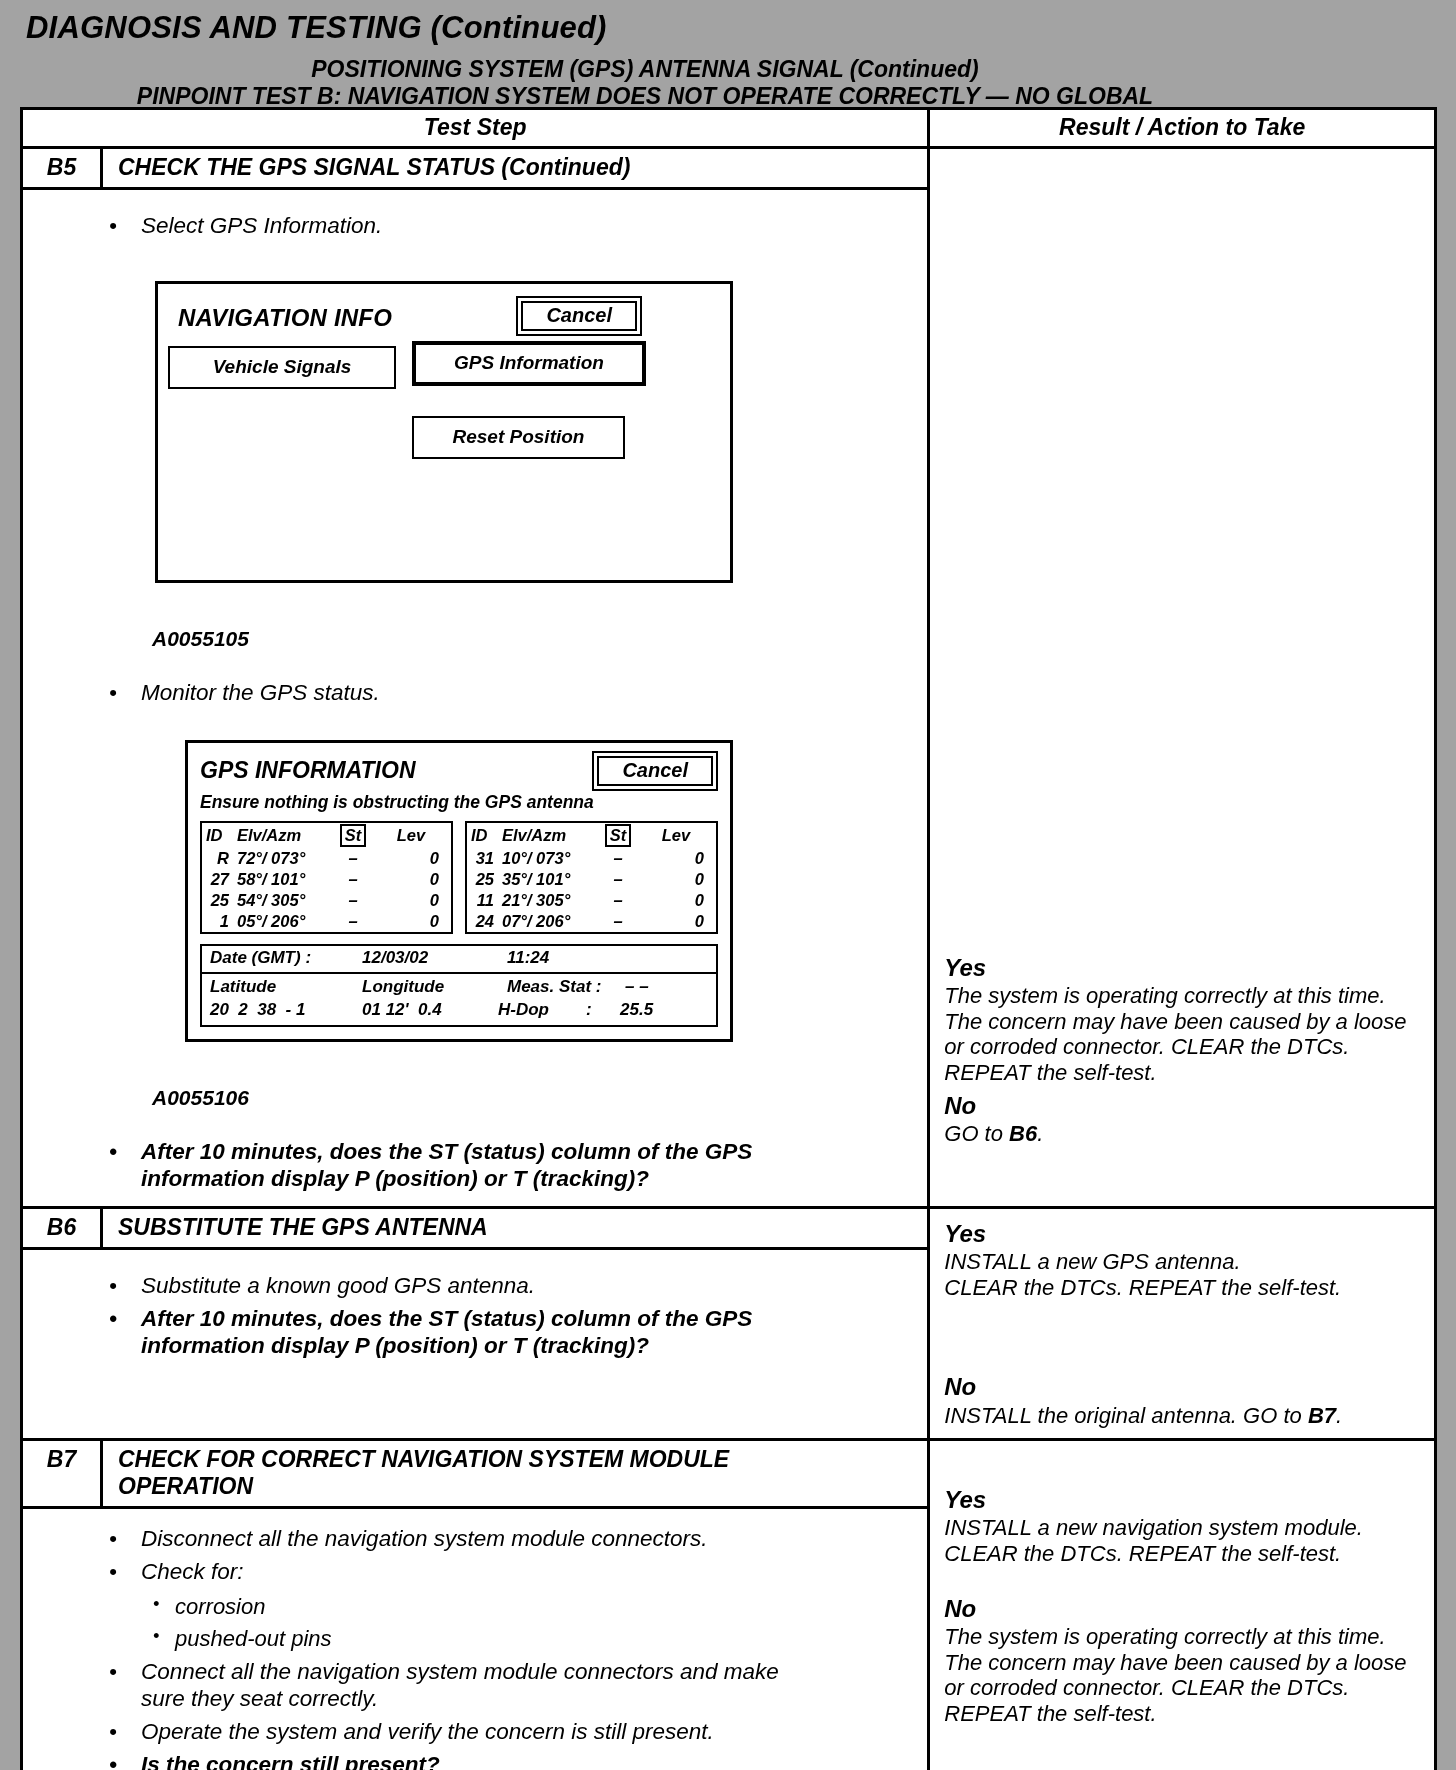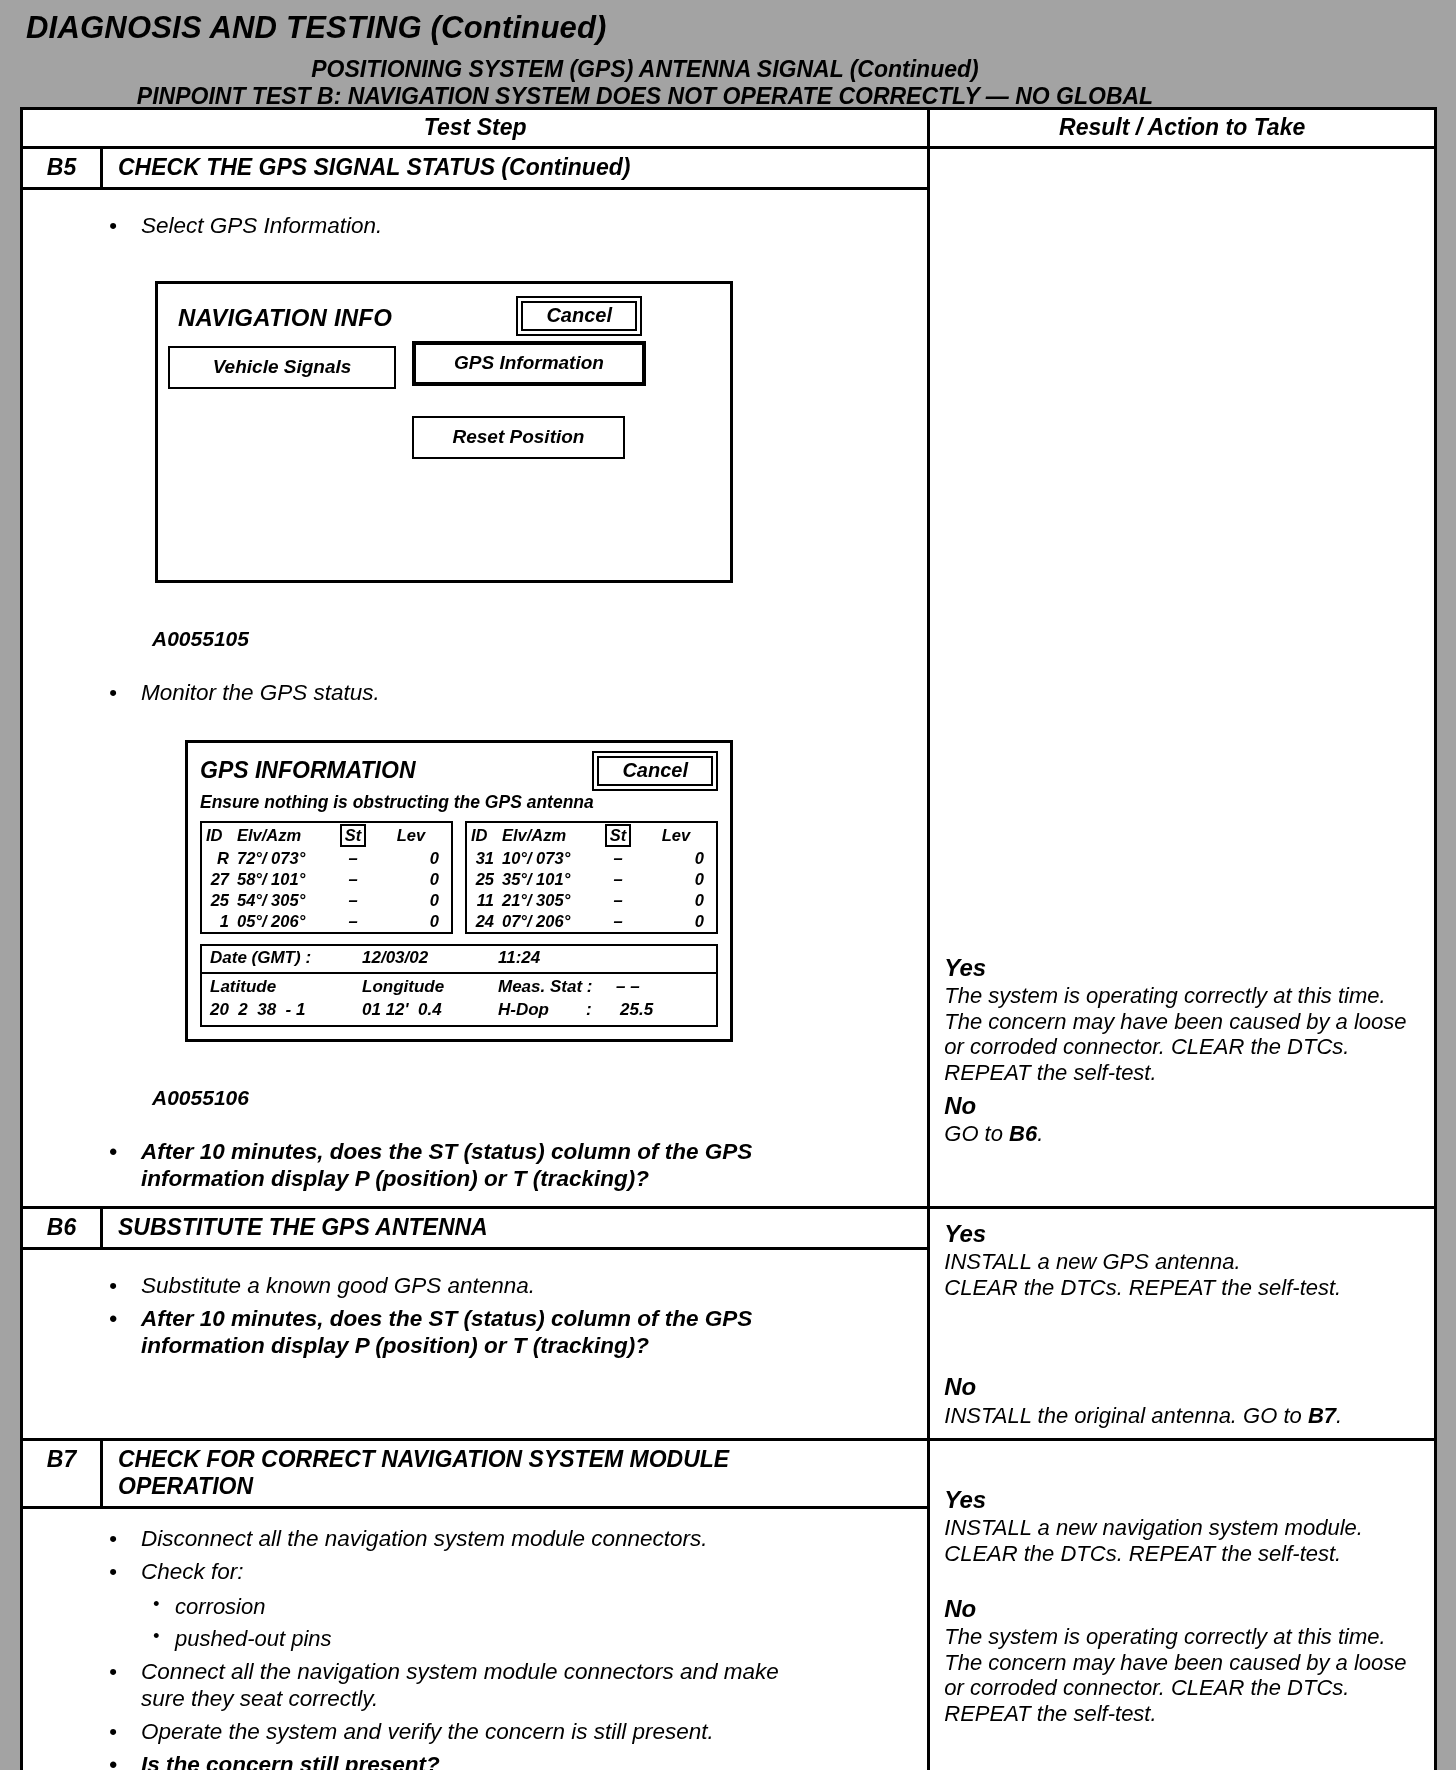--- a/index.html
+++ b/index.html
@@ -63,21 +63,21 @@
   .c-id  { width:30px; text-align:right; }
   .c-elv { width:102px; text-align:left; padding-left:6px !important; }
   .c-st  { width:40px; text-align:center; }
   .c-lev { text-align:right; padding-right:12px !important; }
   .sat-head .c-id { text-align:left; padding-left:4px !important; }
   .sat-head .c-lev { text-align:center; padding-right:4px !important; }
   .st-box { display:inline-block; border:2px solid #000; padding:0 3px;text-align:right; }
   .gps-bottom { border:2.5px solid #000; margin-top:10px; font-weight:bold; font-size:17px; padding:0 8px 5px; }
   .gps-row { display:flex; margin-top:3px; white-space:pre; }
   .gps-row.date-row { border-bottom:2px solid #000; padding-bottom:4px; padding-top:2px; margin:0 -8px; padding-left:8px; padding-right:8px; }
-  .g1 { width:152px; } .g2 { width:136px; } .g3 { width:118px; } .g4 { flex:1; }
+  .g1 { width:152px; } .g2 { width:136px; } .g3 { width:118px;margin-left:9px; } .g4 { flex:1; }
   .gh { width:88px; } .gc { width:34px; }
 
   .fig-caption { margin:44px 0 0 129px; font-weight:bold; font-size:21px; }
 
   
   .res-label { font-weight:bold; font-size:24px; line-height:1.05; }
   .res-text { font-size:22px; line-height:1.16; margin-top:3px; max-width:470px; }
   .rb-b5 { margin-top:800px; }
   .rb-b5 .no-block { margin-top:8px; }
   .rb-b6 { margin-top:6px; }

